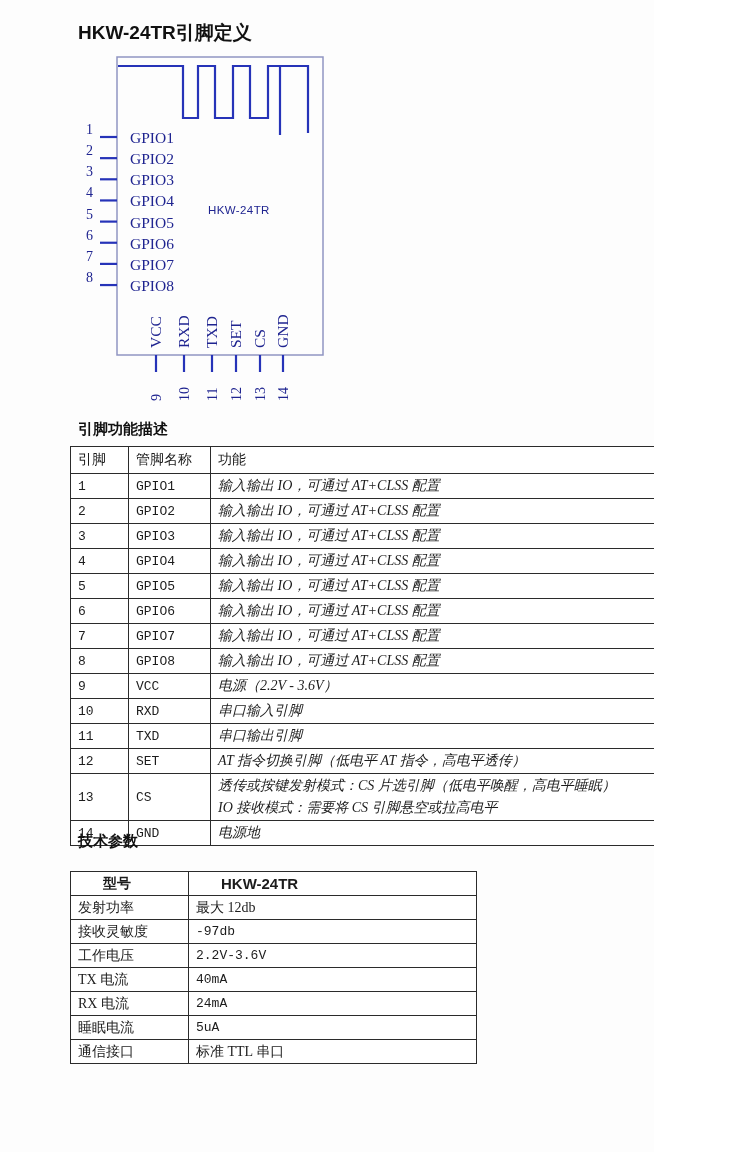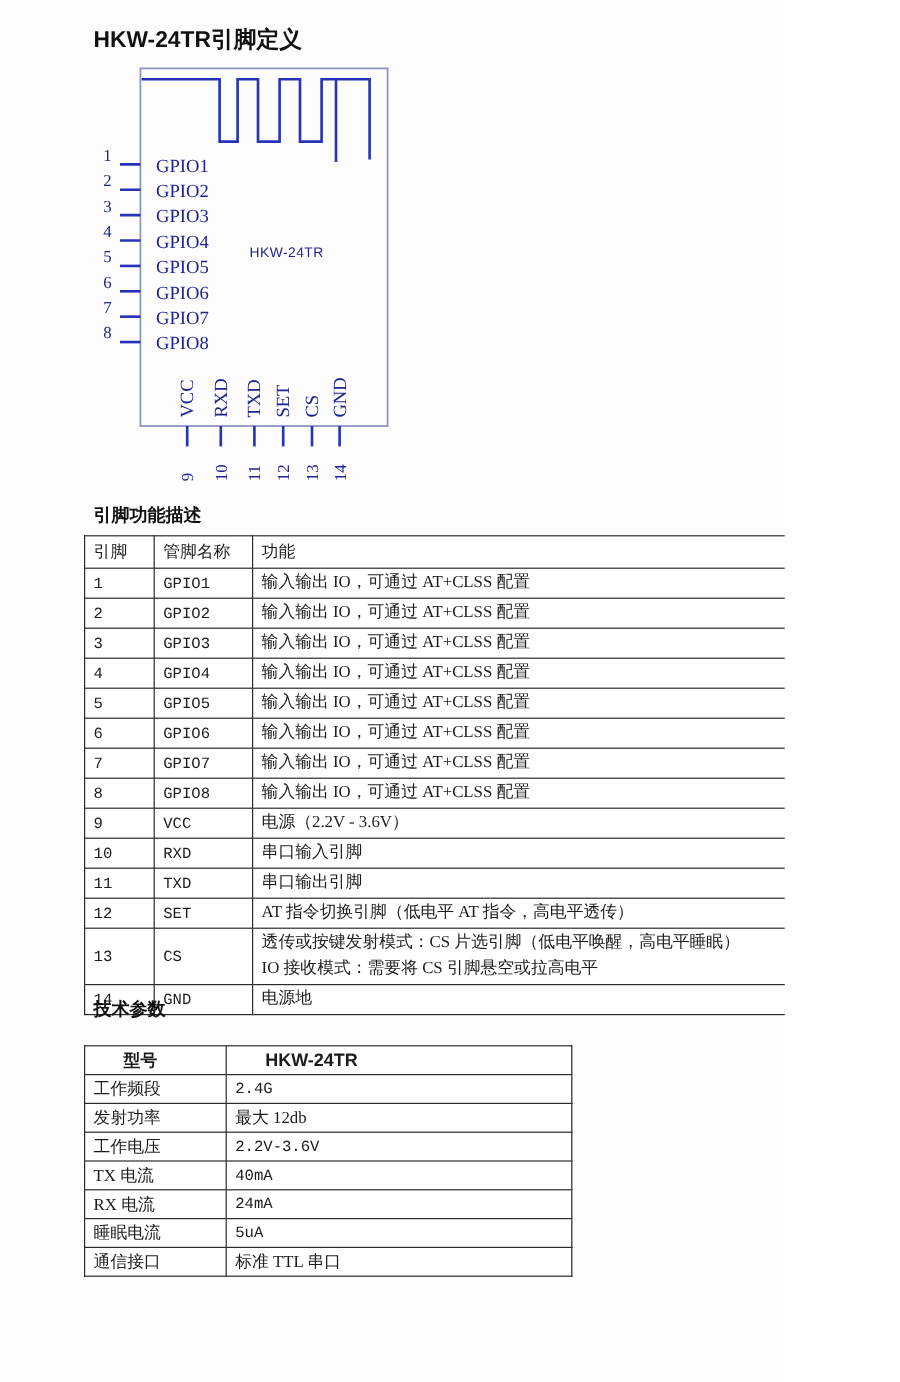--- a/index.html
+++ b/index.html
@@ -26,21 +26,21 @@
     border:1px solid #2b2b2b; padding:1px 7px; vertical-align:middle;
     font-family:"Liberation Serif", serif; font-size:14px; color:#1c1c1c;
     overflow:hidden; white-space:nowrap;
   }
   #pin-table{ left:70px; top:446px; width:612px; }
   #pin-table td{ height:21px; }
   #pin-table tr.hdr td{ height:24px; }
   #spec-table{ left:70px; top:871px; width:407px; }
   #spec-table td{ height:21px; }
   .mono{ font-family:"Liberation Mono", monospace; font-size:13px; }
-  .func-line{ line-height:22px; }
+  .func-line{ line-height:22px;font-style:italic; }
   #spec-table tr.head td{ font-weight:bold;padding-left:32px; }
   #spec-table tr.head td.val{
     font-family:"Liberation Sans", sans-serif; font-size:15px; font-weight:bold;
   }
   svg text{ fill:var(--diagtext); }
 </style>
 </head>
 <body>
 
 <div class="page">
@@ -225,28 +225,28 @@
     <colgroup>
         <col style="width:118px">
         <col>
       </colgroup>
     <tbody id="spec-table-body">
         <tr class="head">
           <td>型号</td>
           <td class="val">HKW-24TR</td>
         </tr>
         <tr>
-          <td>工作频段</td>
-          <td class="mono val">2.4G</td>
-        </tr>
-        <tr>
           <td>发射功率</td>
           <td class="val">最大 12db</td>
         </tr>
         <tr>
+          <td>接收灵敏度</td>
+          <td class="mono val">-97db</td>
+        </tr>
+        <tr>
           <td>工作电压</td>
           <td class="mono val">2.2V-3.6V</td>
         </tr>
         <tr>
           <td>TX 电流</td>
           <td class="mono val">40mA</td>
         </tr>
         <tr>
           <td>RX 电流</td>
           <td class="mono val">24mA</td>

